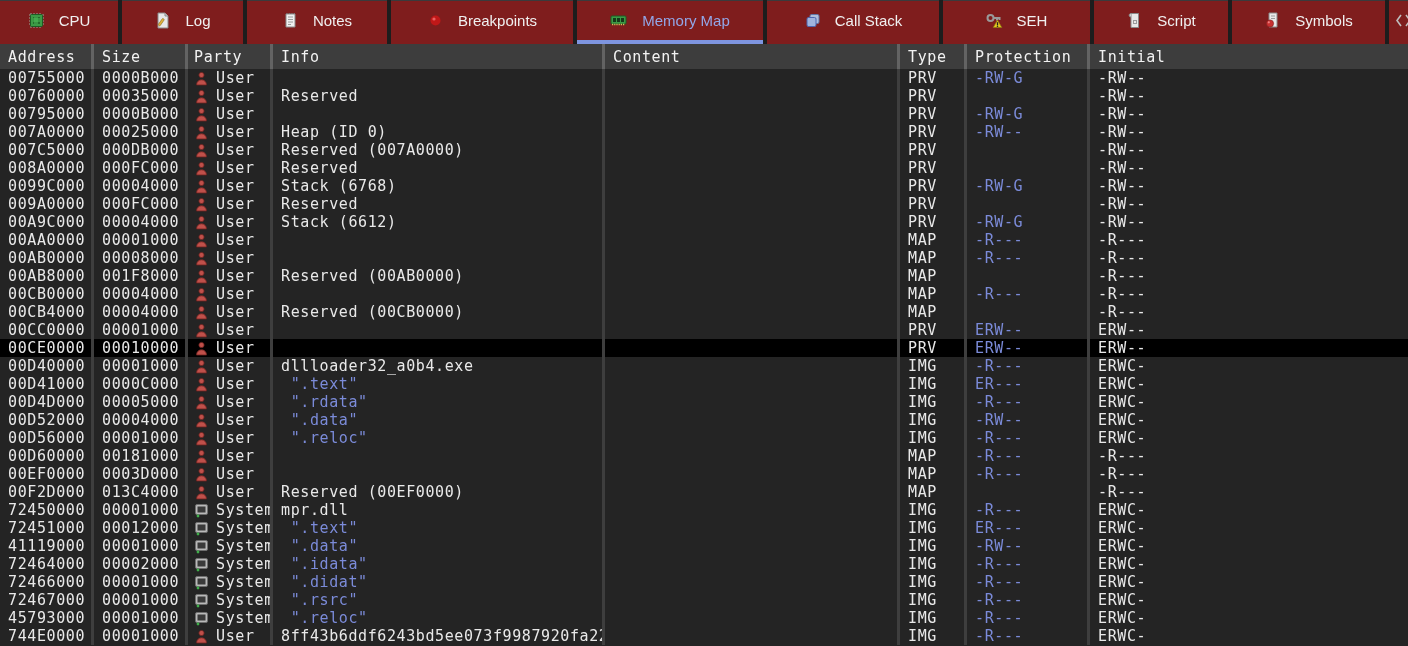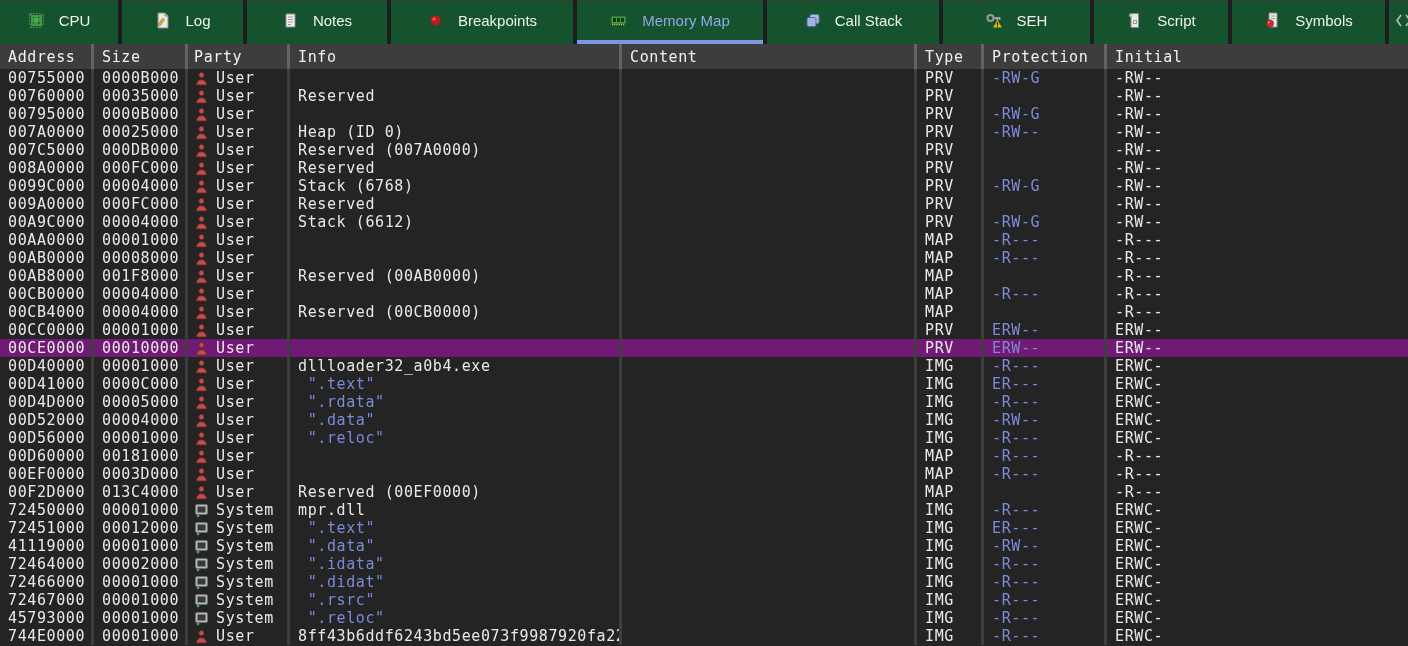--- a/index.html
+++ b/index.html
@@ -1,49 +1,49 @@
 <!DOCTYPE html>
 <html><head>
 <meta charset="utf-8">
 <style>
   html,body{margin:0;padding:0;background:#242424;}
   body{width:1408px;height:646px;overflow:hidden;font-family:"DejaVu Sans Mono",monospace;}
 
   
   .tabbar{height:44px;background:#1d1d1d;display:flex;align-items:stretch;overflow:hidden;}
   .tab{position:relative;display:flex;align-items:center;justify-content:center;gap:14px;
-       background:#14532d;margin-right:4px;box-sizing:border-box;cursor:default;
+       background:#7f1d1d;margin-right:4px;box-sizing:border-box;cursor:default;
        border-top:1px solid #3a3a3c;}
   .tab .tab-label{font-family:"Liberation Sans",sans-serif;font-size:15px;color:#f0f0f0;
        white-space:nowrap;padding-bottom:4px;}
   .tab.active .tab-label{color:#92a7e8;}
   .tab .underline{position:absolute;left:0;right:0;bottom:0;height:4px;background:#7e95e0;}
   .tab .ticon{width:17px;height:17px;display:inline-block;margin-bottom:4px;flex:none;}
   .tab.partial{margin-right:0;overflow:hidden;justify-content:flex-start;padding-left:6px;}
 
   
   .grid{width:1408px;}
   .hdr{height:25px;background:#3d3d3d;display:flex;align-items:center;}
   .hdr .cell{color:#f2f2f2;font-size:15px;letter-spacing:.6px;height:100%;
        display:flex;align-items:center;}
   .hdr .cell{border-left:3px solid #636363;}
   .hdr .cell:first-child{border-left:none;}
 
   .rows{background:#242424;}
   .mem-row{height:18px;display:flex;align-items:center;}
-  .mem-row.selected{background:#701a75;}
+  .mem-row.selected{background:#000000;}
   .cell{box-sizing:border-box;padding-left:8px;white-space:pre;overflow:hidden;flex:none;
         font-size:15px;letter-spacing:.6px;line-height:18px;height:100%;
         display:flex;align-items:center;color:#e9e9e9;}
   .rows .cell{border-left:3px solid #3e3e3e;}
   .rows .cell:first-child{border-left:none;}
 
   .col-address{width:91px;}
   .col-size{width:94px;}
-  .col-party{width:102px;}
+  .col-party{width:85px;}
   .col-info{width:332px;}
   .col-content{width:295px;}
   .col-type{width:67px;}
   .col-protection{width:123px;}
   .col-initial{width:310px;flex:1 1 auto;}
 
   .blue{color:#7b8bd9;}
   .party-icon{width:15px;height:15px;flex:none;margin-right:7px;display:inline-block;}
   .cell.col-party{padding-left:6px;}
 </style>

